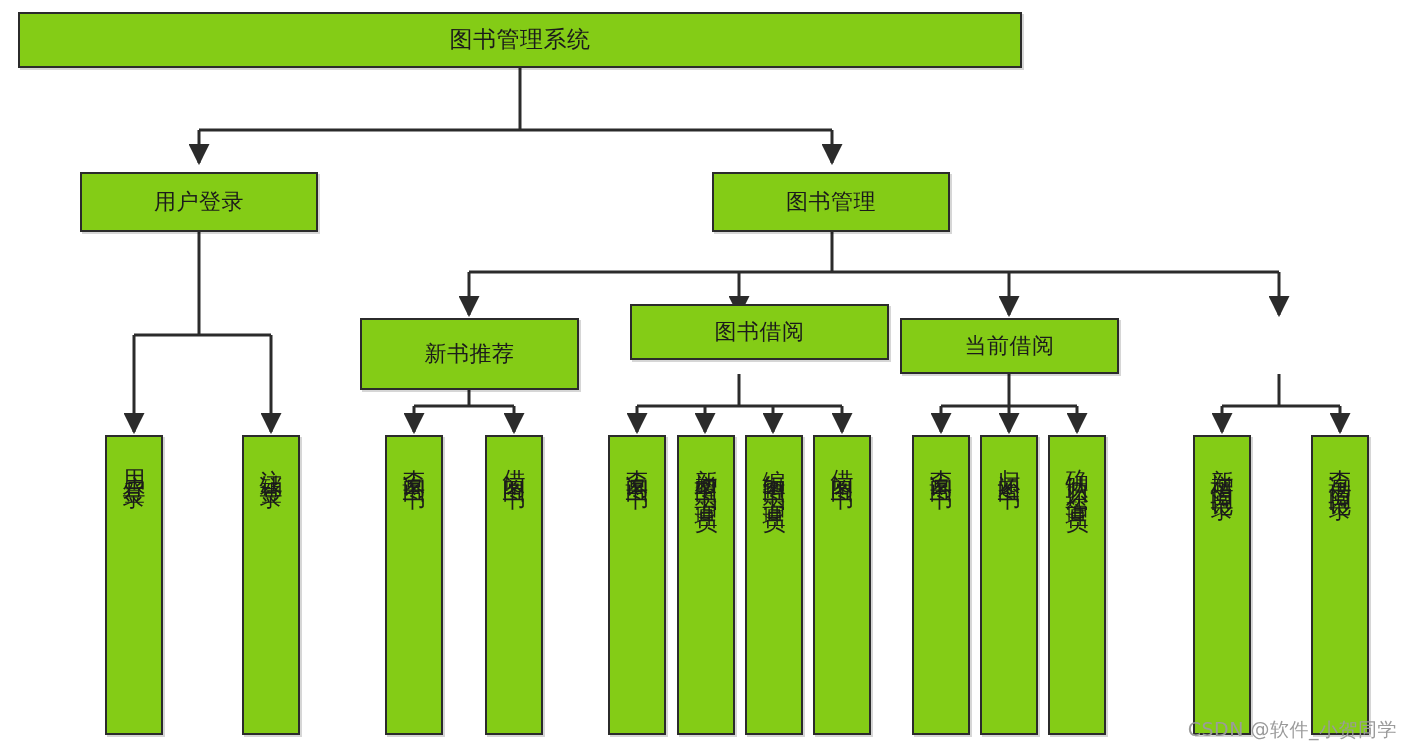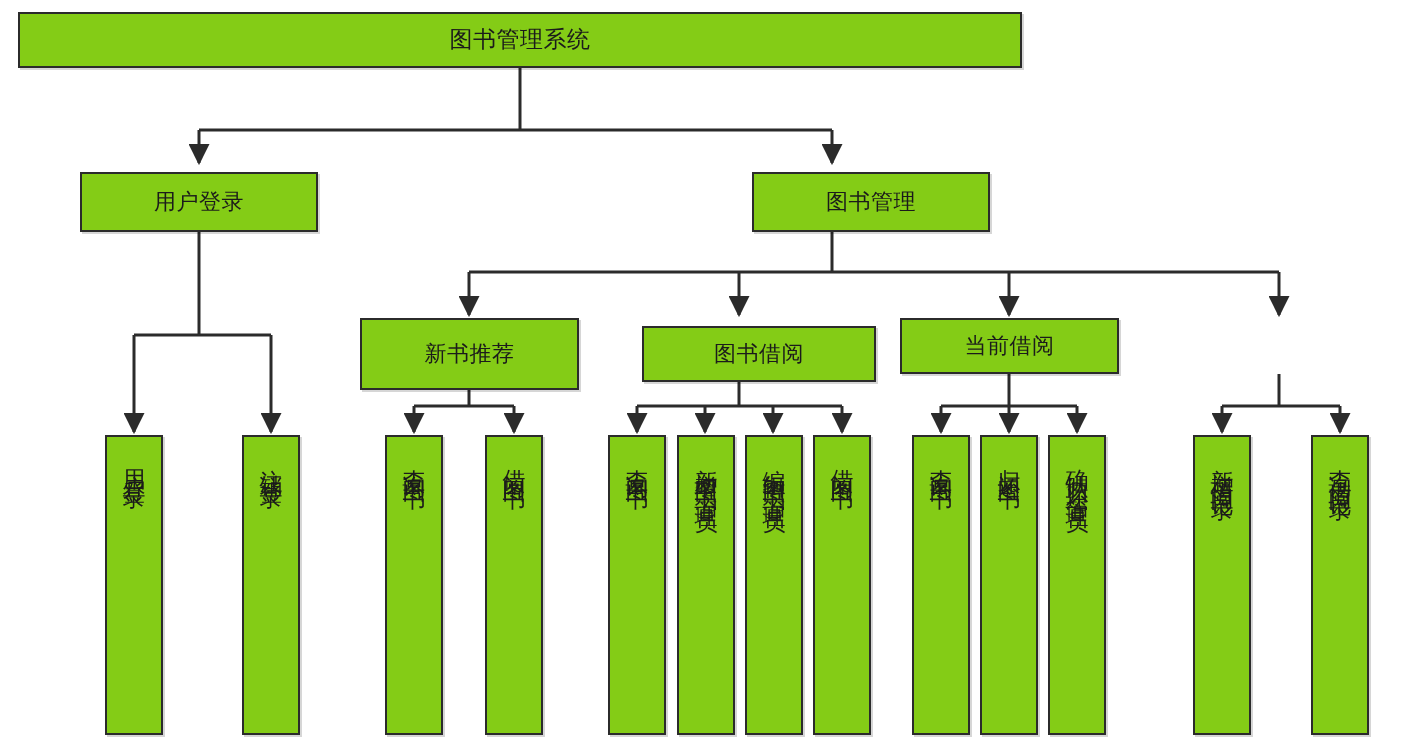--- a/index.html
+++ b/index.html
@@ -129,28 +129,28 @@
   </svg>
 
   <div class="node root horiz" style="left:18px; top:12px; width:1004px; height:56px;">
     <span class="label">图书管理系统</span>
   </div>
 
   <div class="node horiz" style="left:80px; top:172px; width:238px; height:60px;">
     <span class="label">用户登录</span>
   </div>
 
-  <div class="node horiz" style="left:752px; top:172px; width:238px; height:60px;">
+  <div class="node horiz" style="left:712px; top:172px; width:238px; height:60px;">
     <span class="label">图书管理</span>
   </div>
 
   <div class="node horiz" style="left:360px; top:318px; width:219px; height:72px;">
     <span class="label">新书推荐</span>
   </div>
-  <div class="node horiz" style="left:630px; top:326px; width:234px; height:56px;margin-left:12px;">
+  <div class="node horiz" style="left:630px; top:304px; width:259px; height:56px;">
     <span class="label">图书借阅</span>
   </div>
   <div class="node horiz" style="left:900px; top:318px; width:219px; height:56px;">
     <span class="label">当前借阅</span>
   </div>
 
   <div class="node vert" style="left:105px; top:435px; width:58px; height:300px;">
     <span class="label">用户登录</span>
   </div>
   <div class="node vert" style="left:242px; top:435px; width:58px; height:300px;">
@@ -187,14 +187,15 @@
     <span class="label">确认归还（管理员）</span>
   </div>
 
   <div class="node vert" style="left:1193px; top:435px; width:58px; height:300px;">
     <span class="label">新增借阅记录</span>
   </div>
   <div class="node vert" style="left:1311px; top:435px; width:58px; height:300px;">
     <span class="label">查询借阅记录</span>
   </div>
 
+  <div class="watermark">CSDN @软件_小贺同学</div>
 
 </div>
 
 </body></html>

